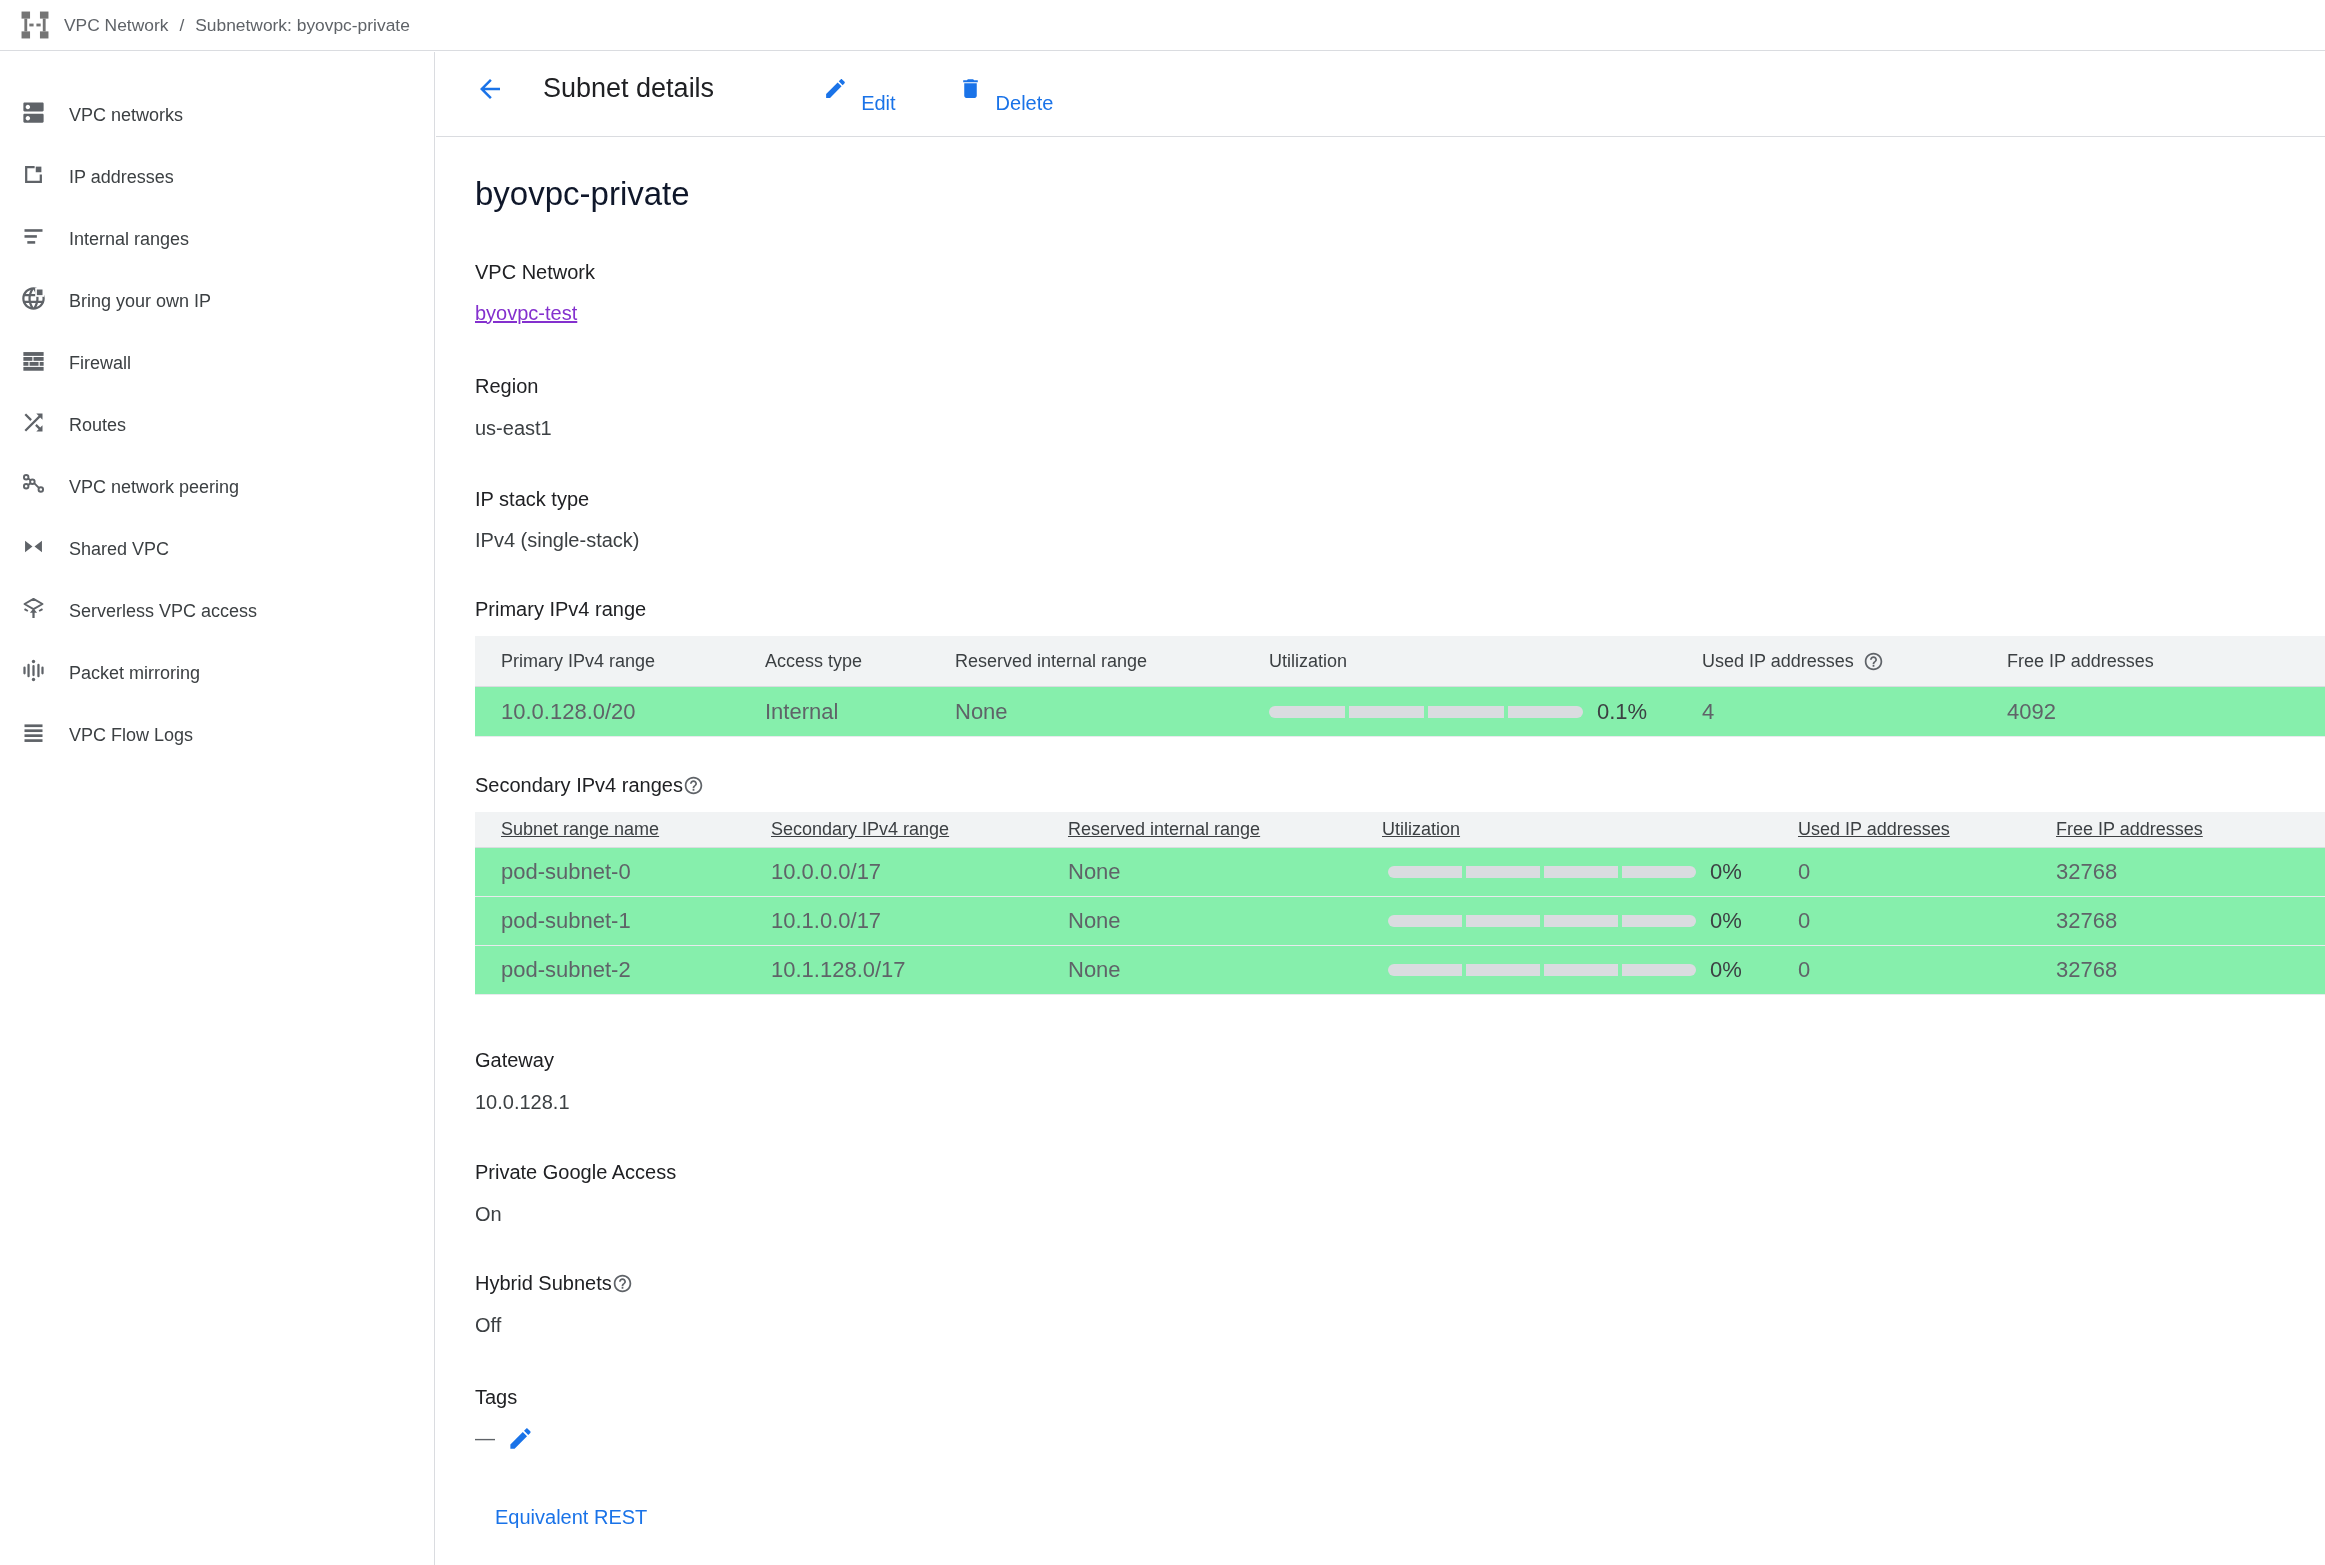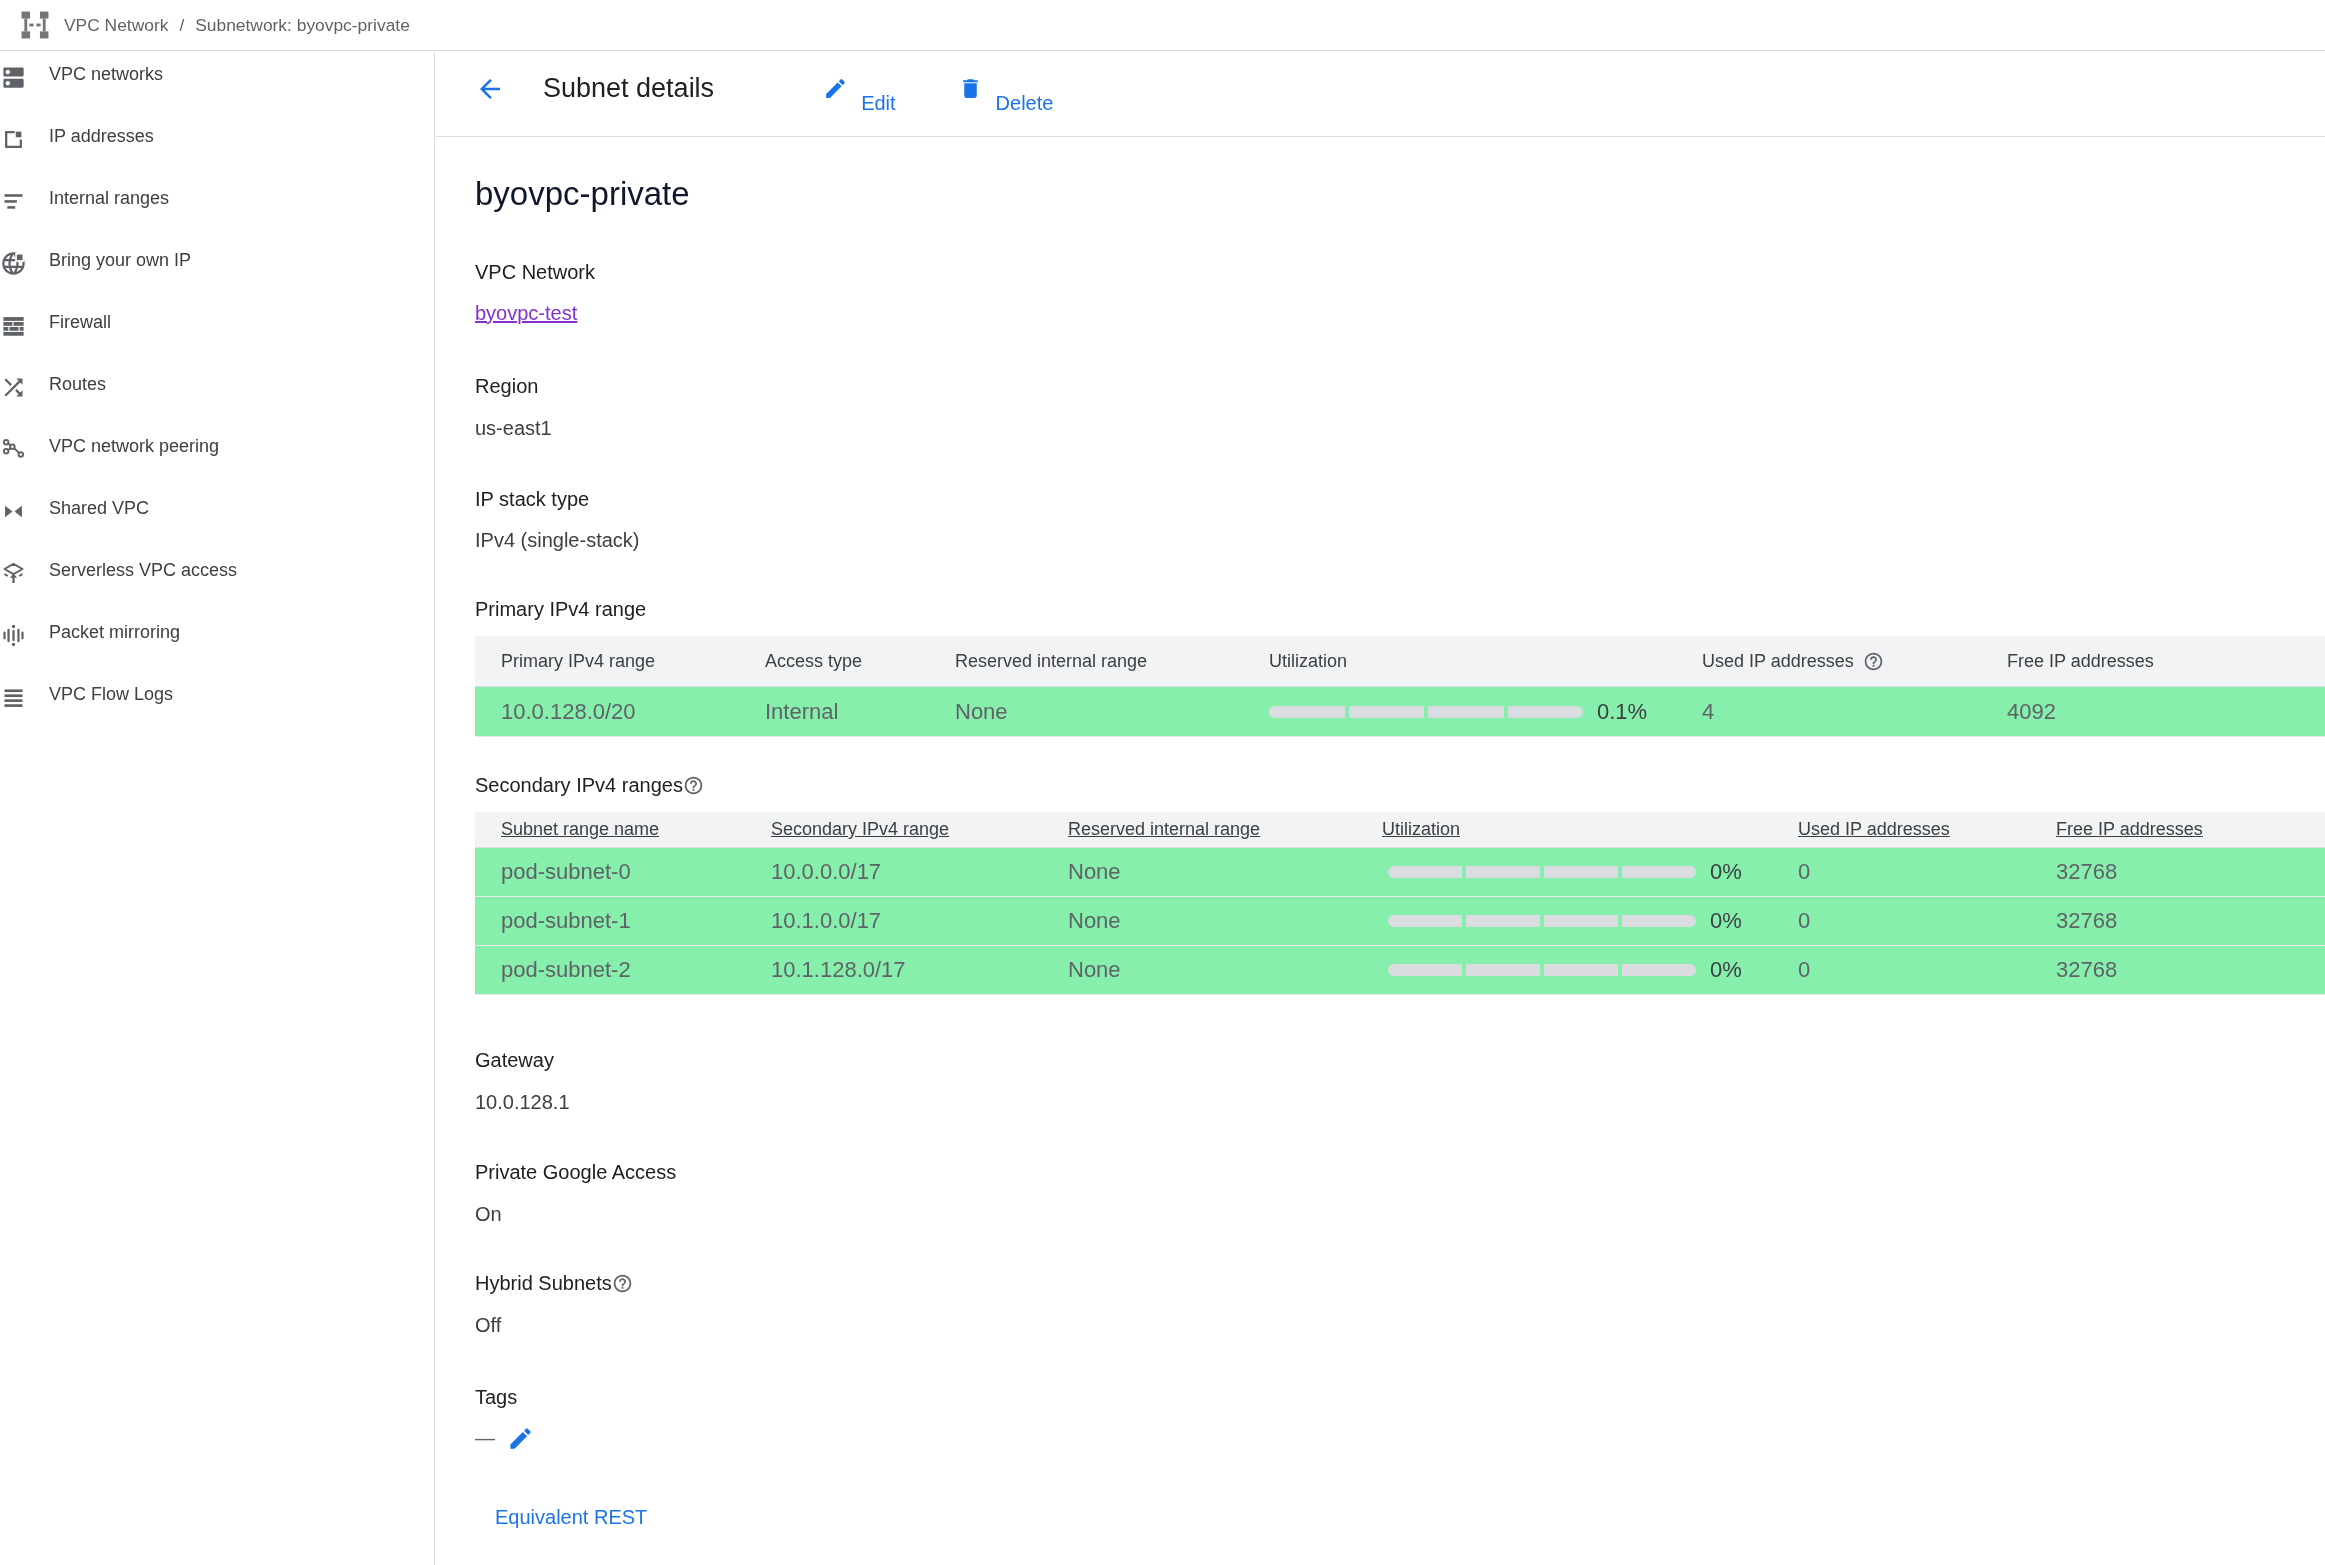--- a/index.html
+++ b/index.html
@@ -10,21 +10,21 @@
   
   .crumbbar { position:absolute; top:0; left:0; width:2325px; height:51px;
     border-bottom:1px solid #dadce0; display:flex; align-items:center; padding-left:18px; }
   .crumbbar svg { width:34px; height:34px; margin-right:12px; }
   .crumb { font-size:17.4px; color:#5f6368; }
   .crumb-sep { margin:0 11px; color:#5f6368; font-size:17.4px; }
 
   
   .sidebar { position:absolute; top:52px; left:0; bottom:0; width:435px;
     border-right:1px solid #dadce0; padding-top:12px; background:#fff; }
-  .nav-item { height:62px; display:flex; align-items:flex-start; cursor:pointer; }
+  .nav-item { height:62px; display:flex; align-items:flex-end; padding-left:20px; cursor:pointer; }
   .nav-item svg { width:27px; height:27px; flex:0 0 27px; margin-right:22px; }
   .nav-label { font-size:18px; color:#3c4043; }
 
   
   .pagehead { position:absolute; left:475px; top:52px; height:73px; display:flex; align-items:center; }
   .backbtn svg { width:30px; height:30px; display:block; }
   .pagehead-title { font-size:27px; color:#202124; font-weight:400; margin-left:38px; }
   .actbtn { display:flex; align-items:center; cursor:pointer; }
   .actbtn svg { width:25px; height:25px; }
   .actbtn .albl { font-size:20px; font-weight:500; color:#1a73e8; margin-left:13px;margin-top:30px; }

